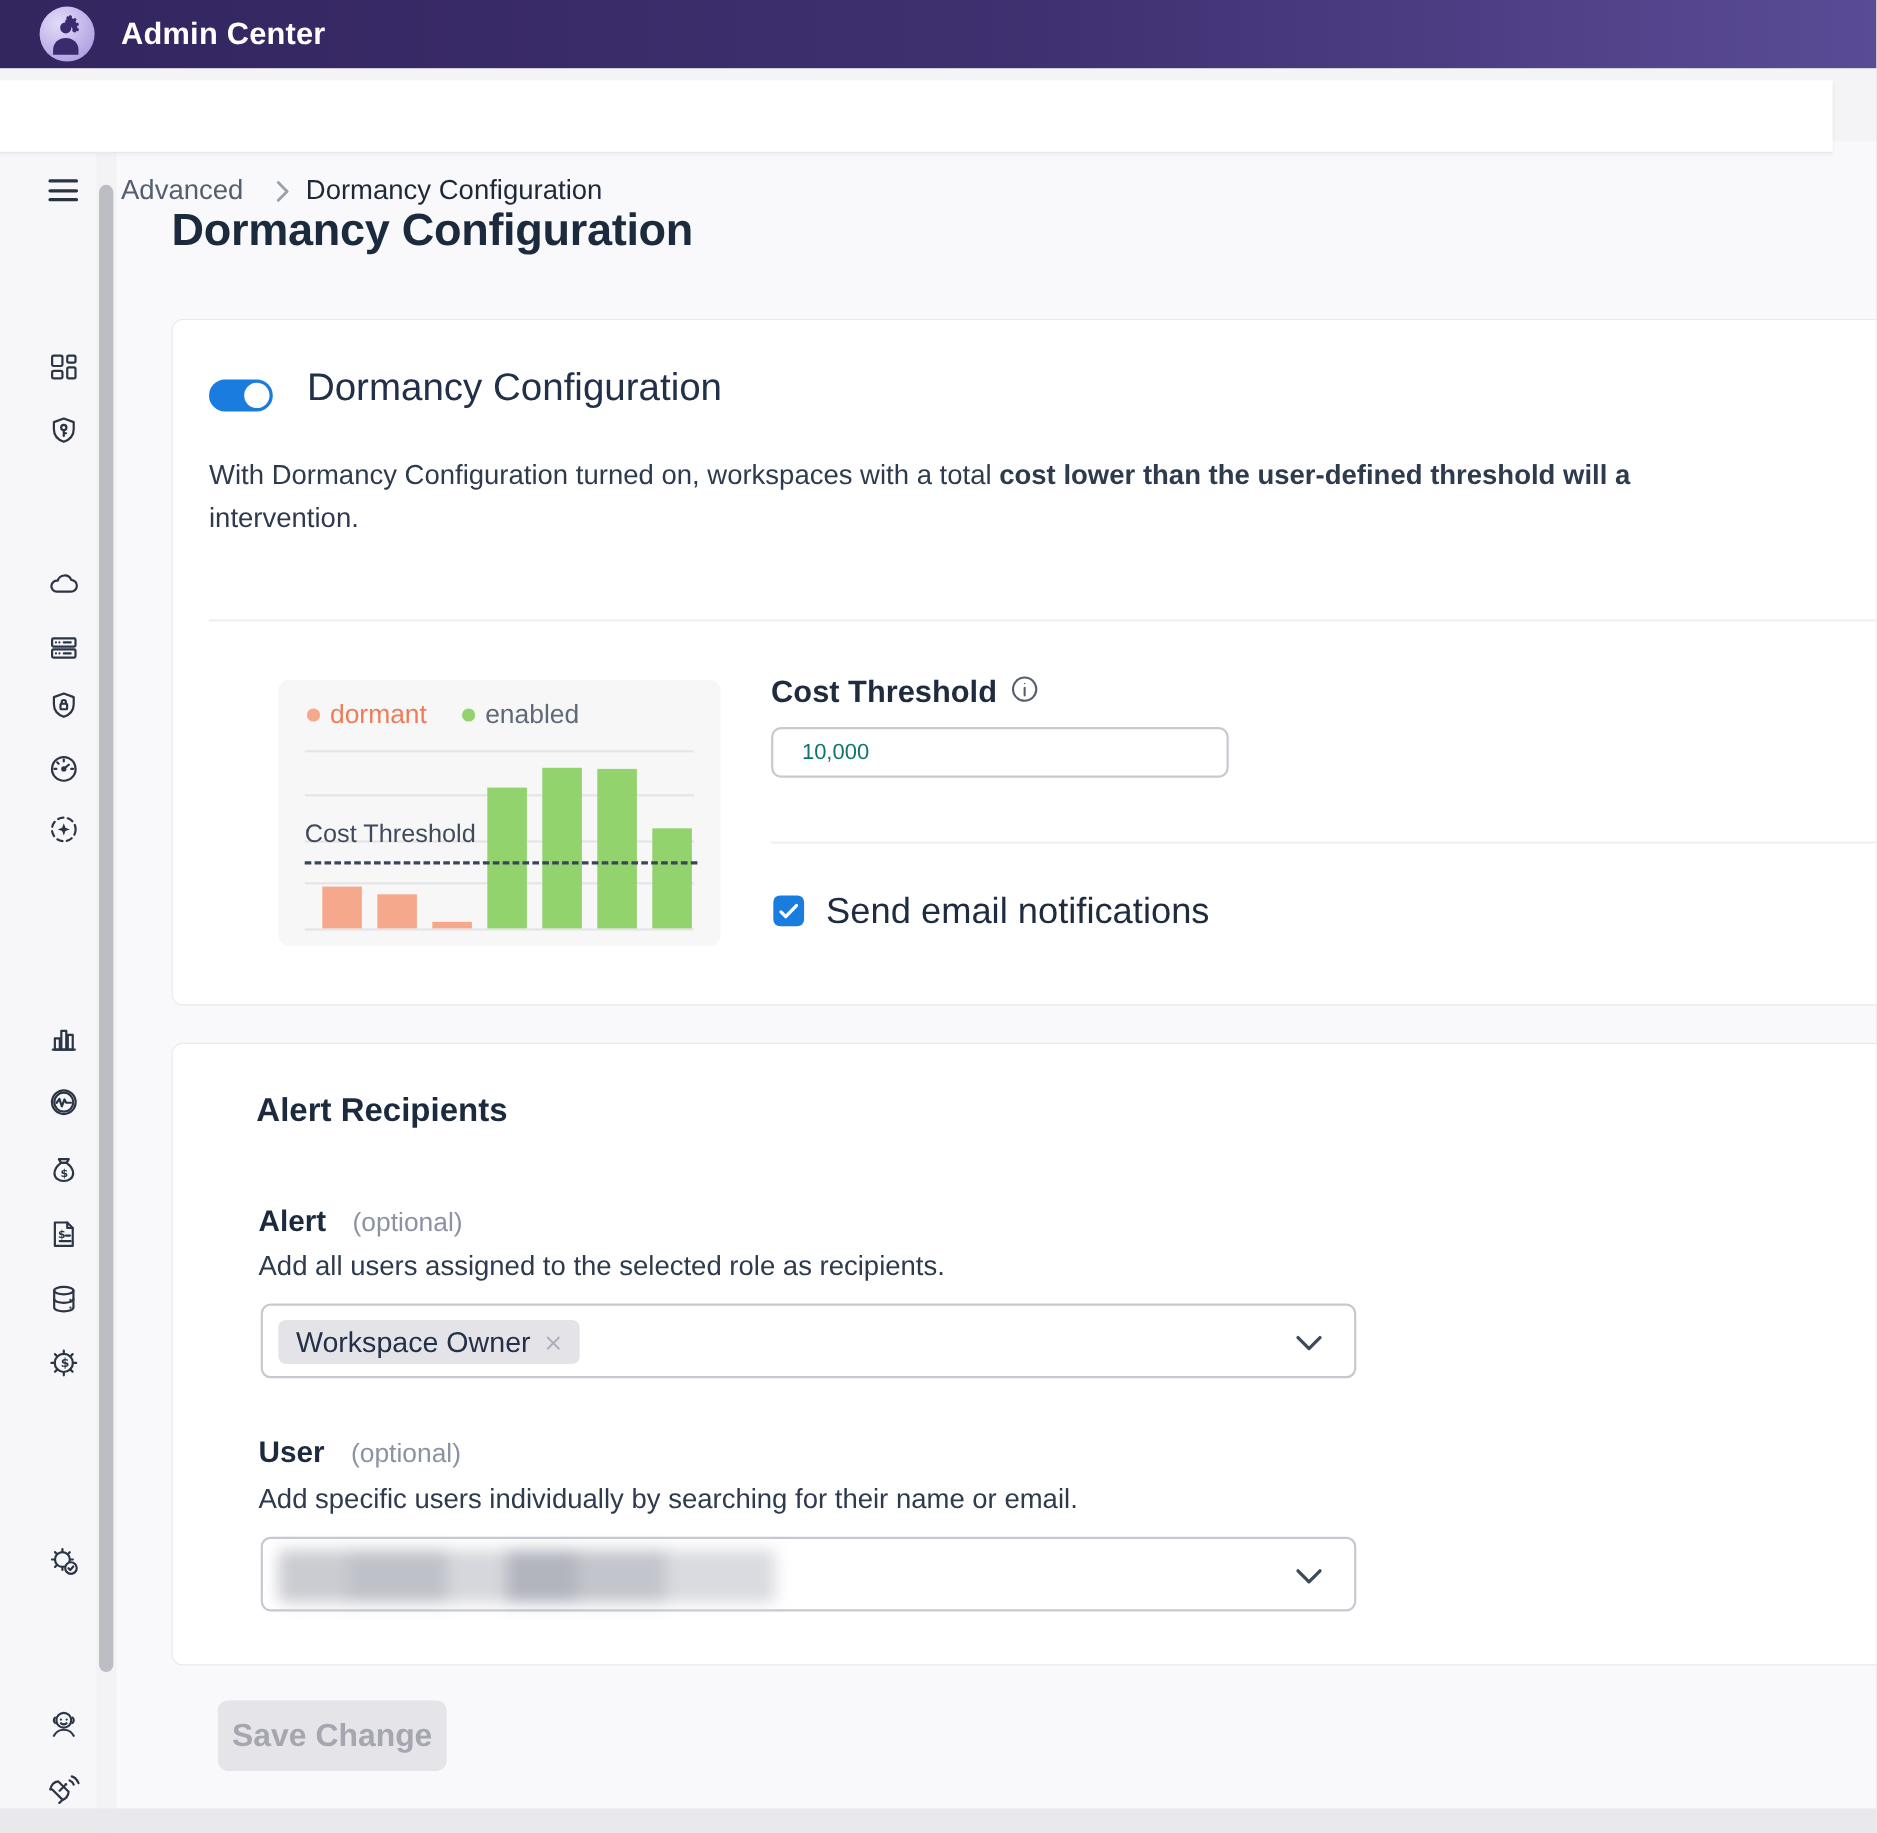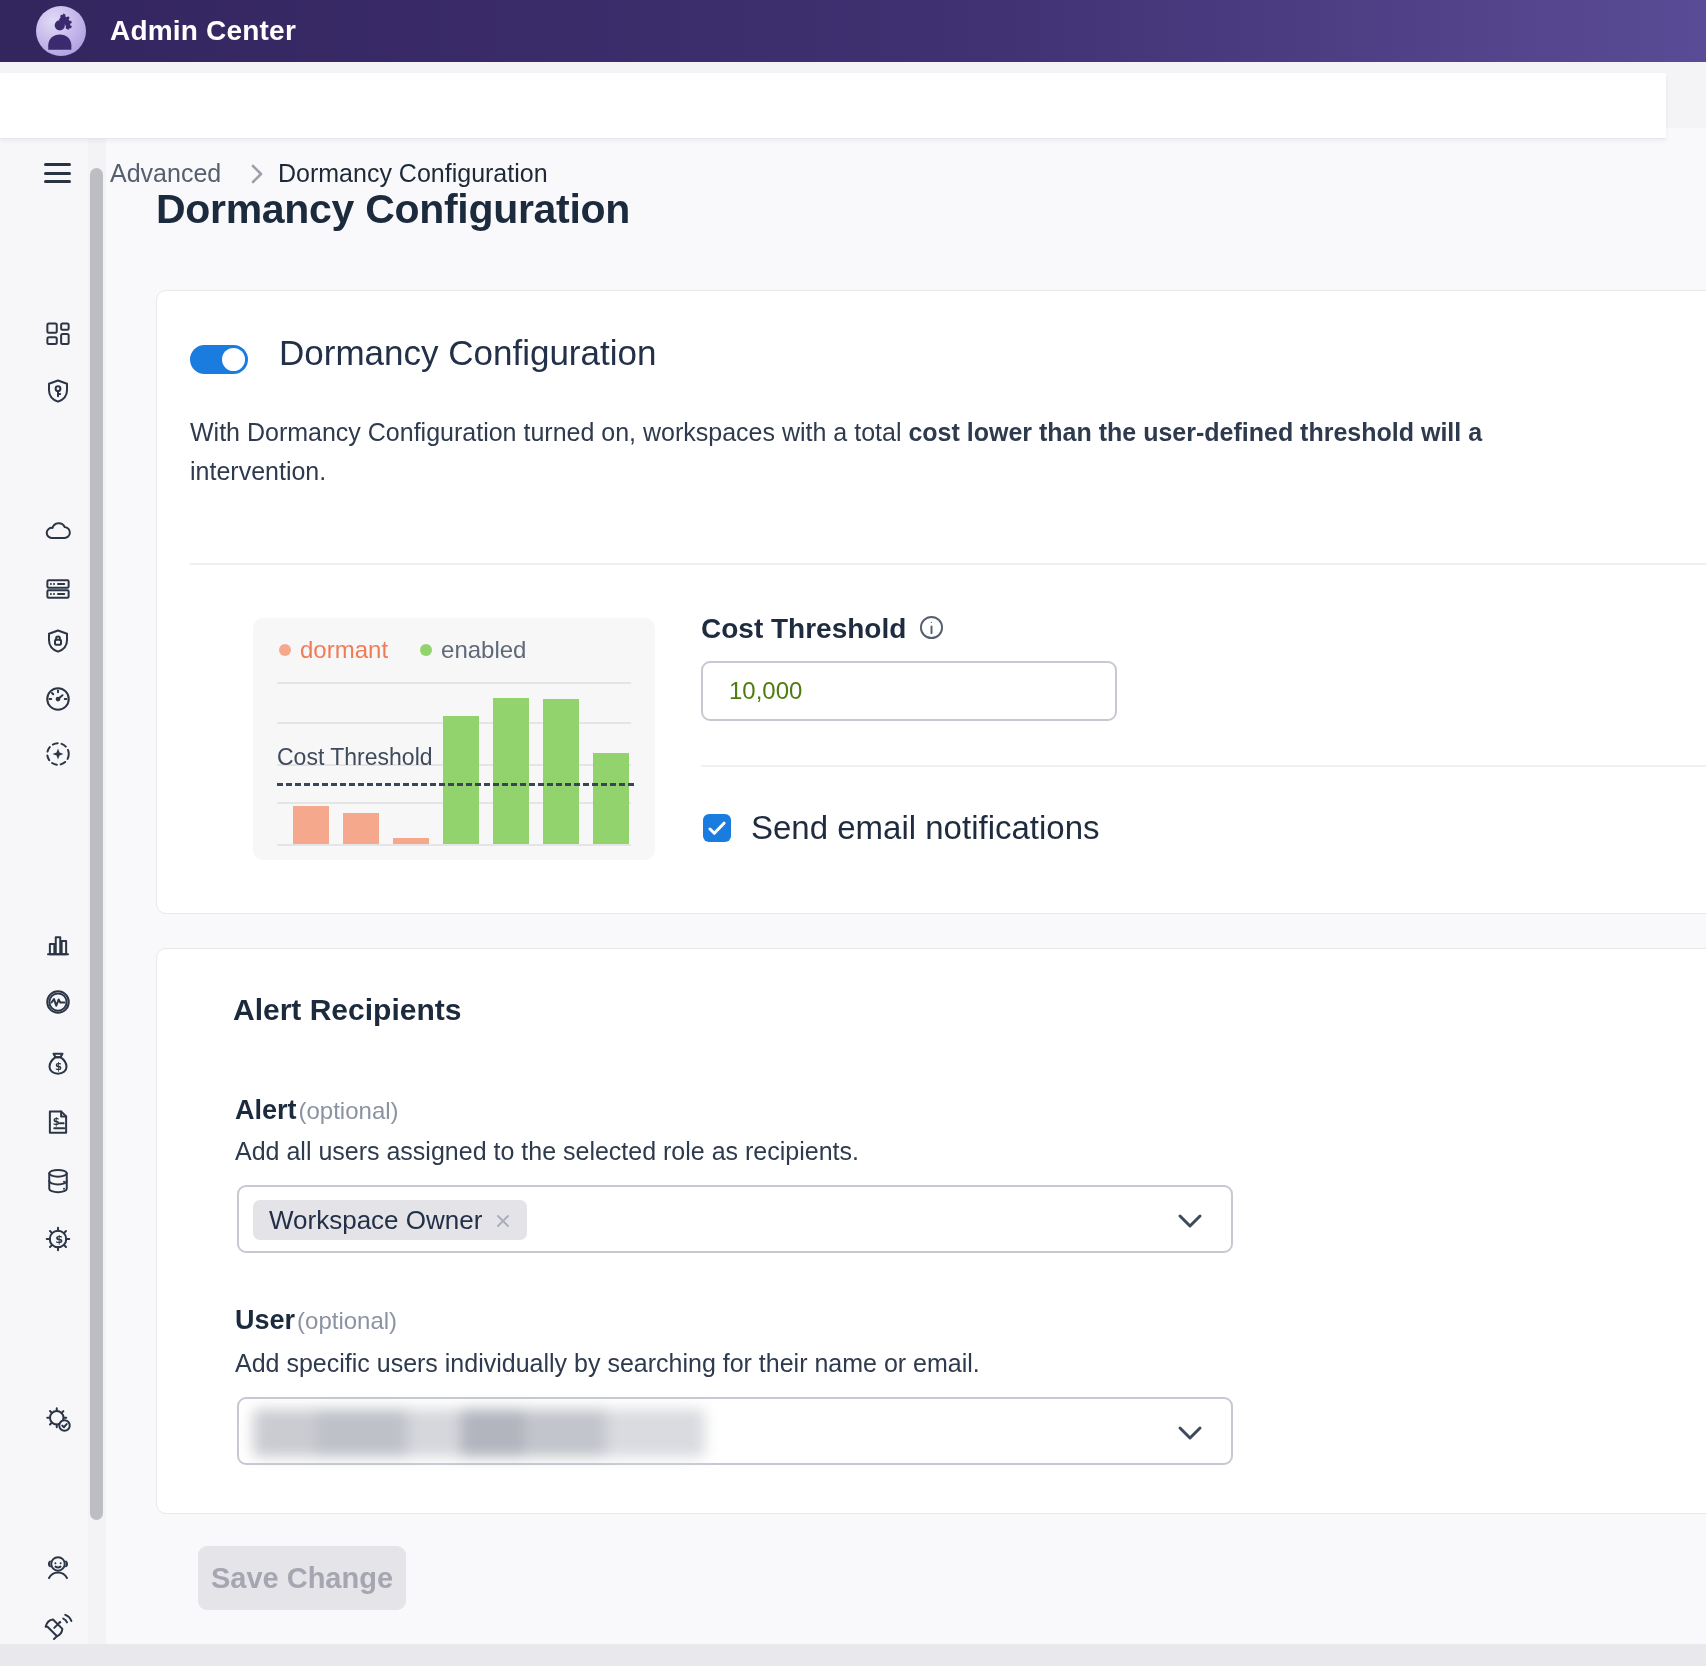--- a/index.html
+++ b/index.html
@@ -52,33 +52,33 @@
   .legend { position:absolute; left:26px; top:18px; display:flex; gap:32px; font-size:24px; }
   .legend-item { display:flex; align-items:center; gap:9px; }
   .legend-dot { width:12px; height:12px; border-radius:50%; }
   .grid { position:absolute; left:24px; width:354px; height:2px; background:#e5e5e8; }
   .chart-label { position:absolute; left:24px; top:126px; font-size:23px; color:#3f4a5c; }
   .threshold-line { position:absolute; left:24px; width:357px; height:0; border-top:3px dashed #3b4559; z-index:3; }
   .bar { position:absolute; width:36px; z-index:2; }
 
   .cost-label-row { position:absolute; left:544px; top:322px; display:flex; align-items:center; gap:12px; }
   .cost-label { font-size:28px; font-weight:700; color:#1f2b3e; }
-  .cost-input { position:absolute; left:544px; top:370px; width:416px; height:60px; border:2px solid #c7c9d1; border-radius:9px;
-                font-size:24px; color:#4d7c0f; padding:0 0 0 26px; background:#fff; outline:none;
+  .cost-input { position:absolute; left:544px; top:370px; width:416px; height:46px; border:2px solid #c7c9d1; border-radius:9px;
+                font-size:20px; color:#0f766e; padding:0 0 0 26px; background:#fff; outline:none;
                 font-family:"Liberation Sans","DejaVu Sans",sans-serif; }
   .divB { left:544px; top:474px; width:1058px; }
   .checkbox-row { position:absolute; left:546px; top:518px; display:flex; align-items:center; gap:20px; cursor:pointer; }
   .checkbox { width:28px; height:28px; border-radius:6px; background:#1b7ce0; display:flex; align-items:center; justify-content:center; }
   .checkbox-label { font-size:33px; color:#1f2b3e; }
 
   
   .ar-title { position:absolute; left:76px; top:44px; font-size:30px; font-weight:700; color:#1c2a3e; }
   .field-row { position:absolute; left:78px; display:flex; align-items:baseline; }
   .field-label { font-size:27px; font-weight:700; color:#1c2a3e; }
-  .optional { font-size:24px; color:#8b93a2; margin-left:2px; }
+  .optional { font-size:24px; color:#8b93a2; margin-left:24px; }
   .warning { font-size:25px; color:#e84c4c; margin-left:16px; }
   .help-text { position:absolute; left:78px; font-size:25px; color:#2e3a4d; }
   .select { position:absolute; left:80px; width:996px; height:68px; border:2px solid #c7c9d1; border-radius:9px; background:#fff; cursor:pointer; }
   .chip { position:absolute; left:14px; top:13px; height:40px; background:#e3e3e8; border-radius:7px; padding:0 16px;
           display:inline-flex; align-items:center; gap:13px; font-size:26px; color:#243047; }
   .select .chev { position:absolute; right:28px; top:26px; }
   .redacted { position:absolute; left:14px; top:10px; width:452px; height:48px; border-radius:6px; filter:blur(7px);
               background:linear-gradient(90deg,#cbccd2 0 14%,#bfc1c9 14% 34%,#d6d7dc 34% 46%,#b2b4be 46% 60%,#c3c5cc 60% 78%,#dadbe0 78%); }
 
   .save-btn { position:absolute; left:92px; top:1418px; width:208px; height:64px; background:#e4e4e9; border:none; border-radius:9px;

